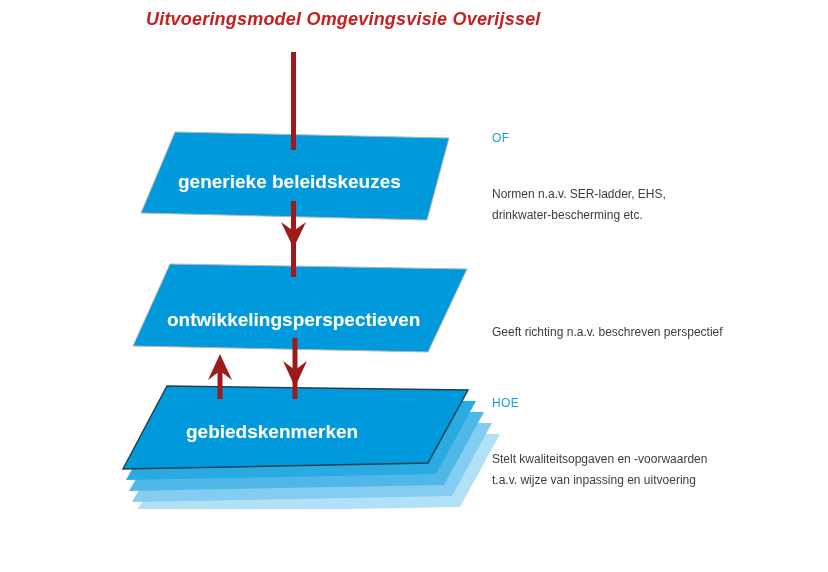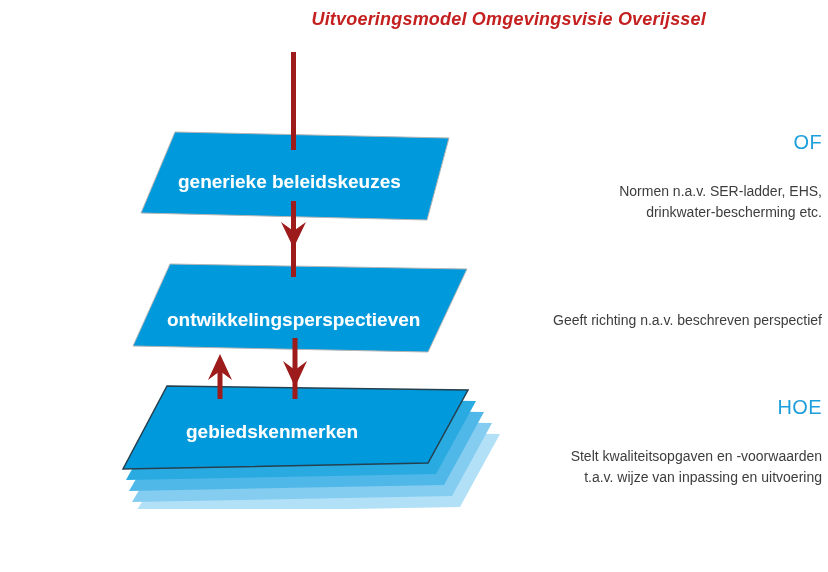--- a/index.html
+++ b/index.html
@@ -1,39 +1,38 @@
 <!DOCTYPE html>
 <html><head>
 <meta charset="utf-8">
 <style>
   html,body{margin:0;padding:0;background:#fff;}
   .canvas{
     position:relative;width:828px;height:509px;background:#ffffff;overflow:hidden;
     font-family:"Liberation Sans","DejaVu Sans",sans-serif;
-    text-align:right;
   }
   .title{
     position:absolute;left:146px;top:9px;width:560px;
     font-size:18px;font-weight:bold;font-style:italic;color:#C42020;
     letter-spacing:0.2px;white-space:nowrap;
   }
   svg.diagram{position:absolute;left:0;top:0;}
   .shape-label{
     position:absolute;color:#ffffff;font-weight:bold;font-size:19px;
     white-space:nowrap;text-shadow:0 0 1px rgba(255,255,255,0.25);
   }
   .label-1{left:169px;top:171px;margin-left:9px;}
   .label-2{left:167px;top:295px;margin-top:14px;}
   .label-3{left:186px;top:421px;}
   .annotation{position:absolute;left:492px;width:330px;}
   .annotation .keyword{
-    font-size:20px;color:#1E9FDB;letter-spacing:0.4px;margin-bottom:0;
+    font-size:12px;color:#1E9FDB;letter-spacing:0.4px;margin-bottom:0;
   }
   .annotation .desc{
-    margin-top:27px;font-size:14px;color:#3d3d3d;line-height:21px;
+    margin-top:39px;font-size:12px;color:#3d3d3d;line-height:21px;
   }
   .ann-1{top:131px;}
   .ann-2{top:283px;}
   .ann-3{top:396px;}
   .desc-line{min-height:0;}
 </style>
 </head>
 <body>
 
 <div class="canvas">

